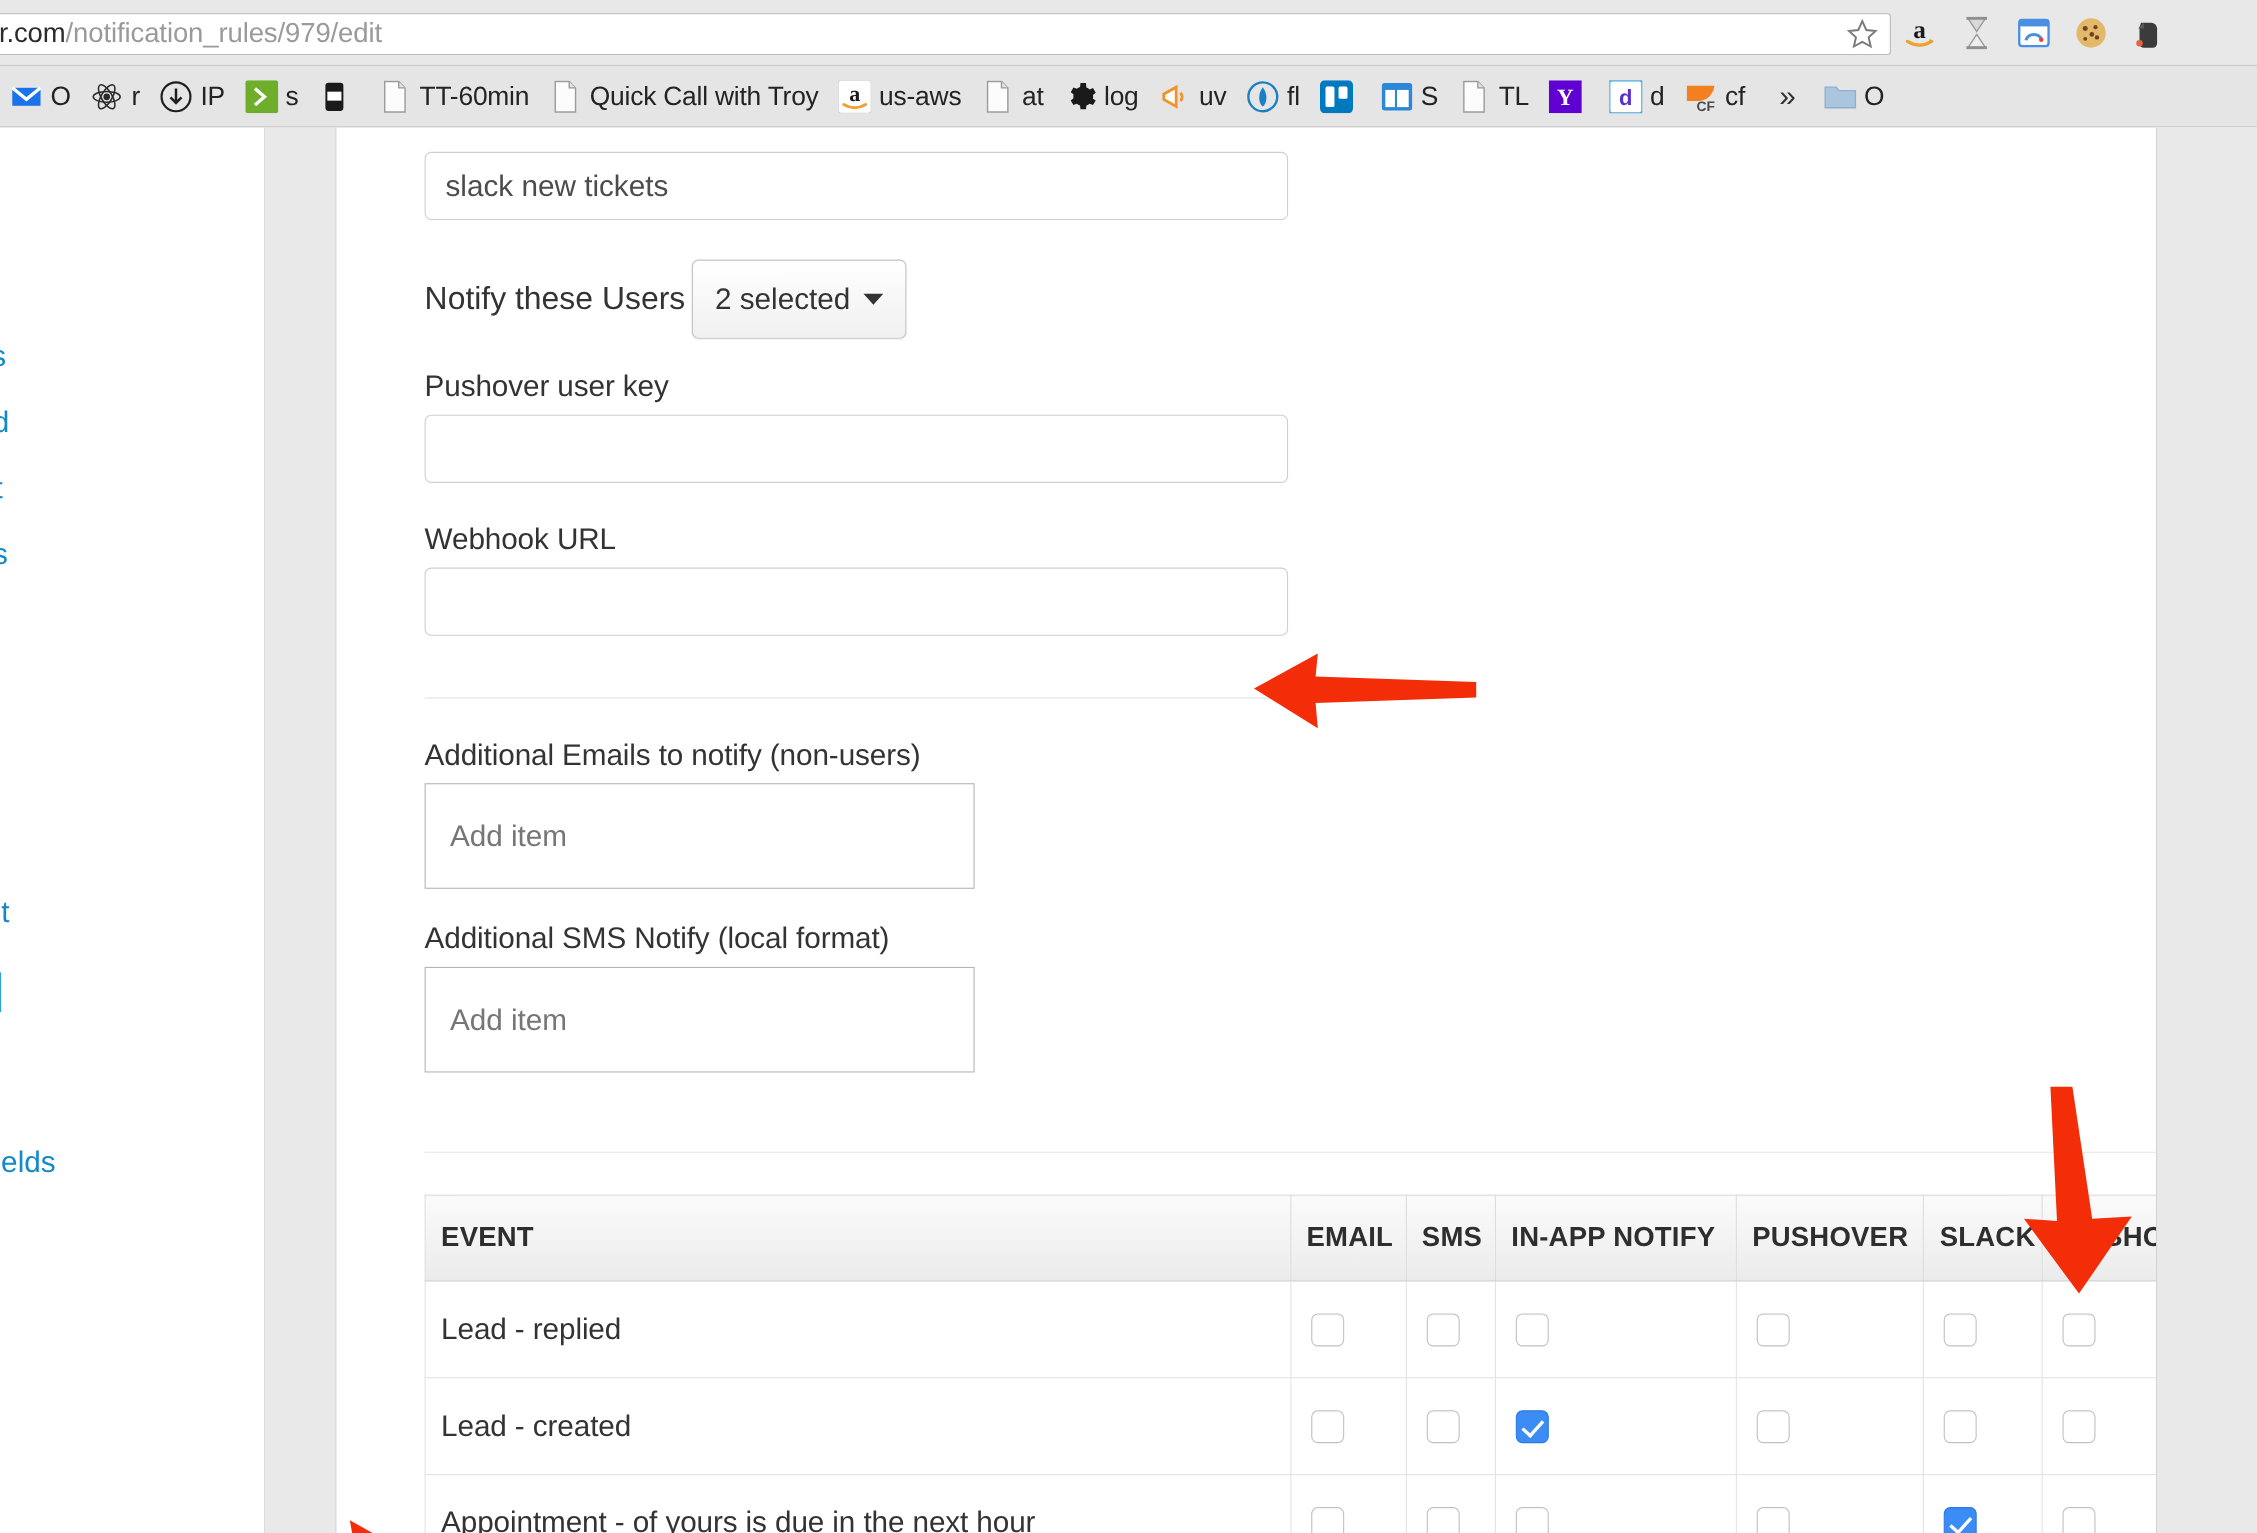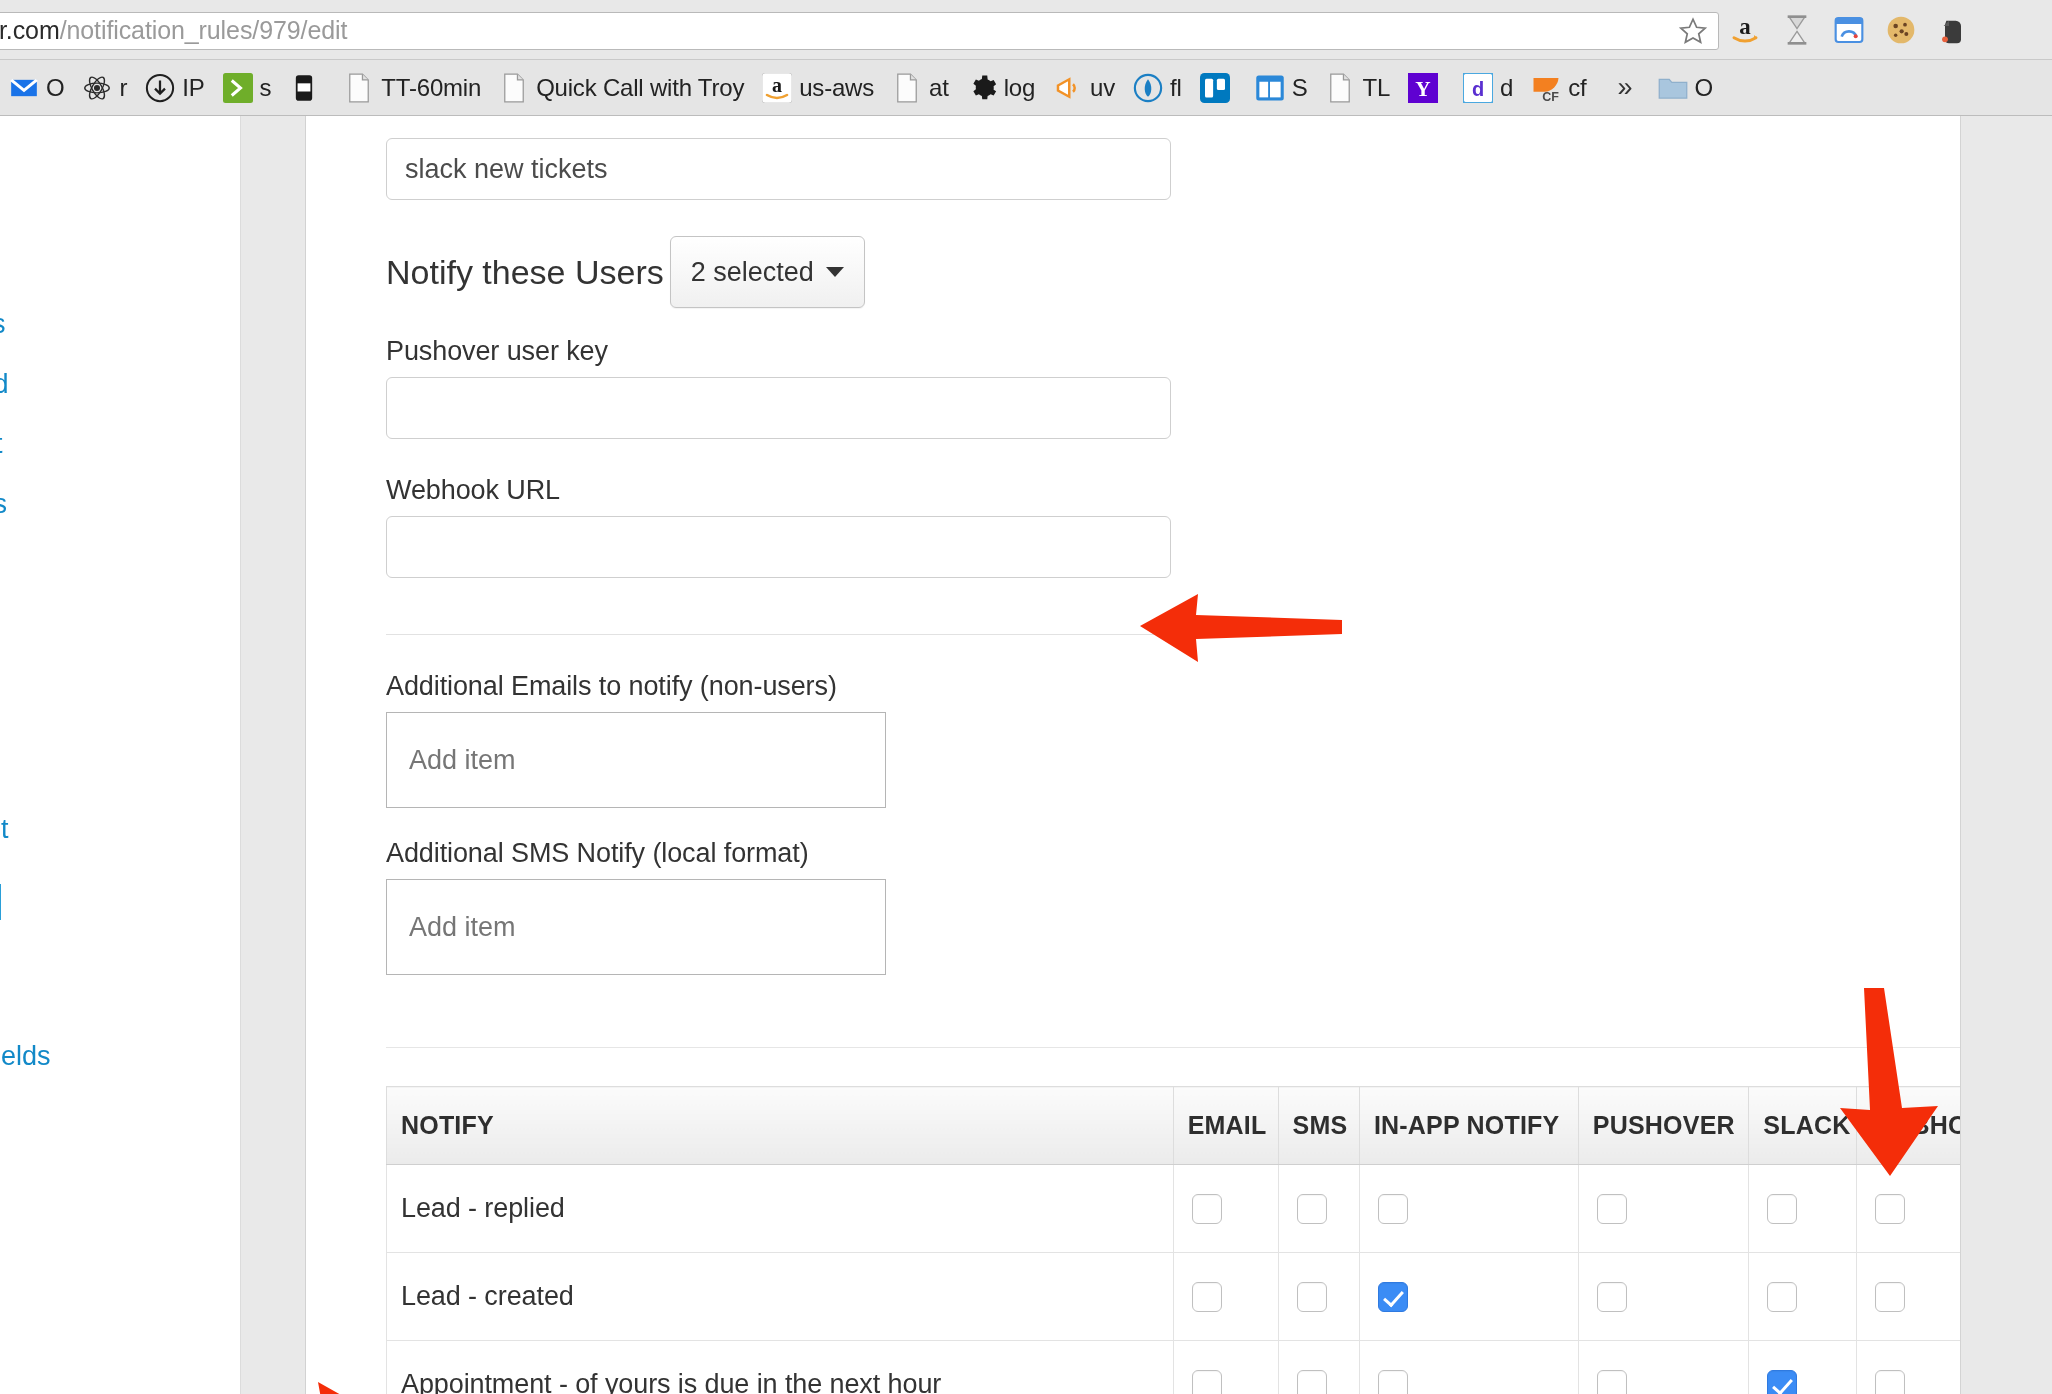--- a/index.html
+++ b/index.html
@@ -166,21 +166,21 @@
 
   #rule-name-row { padding-top: 22px; }
 
   #notify-users-row {
     display: flex;
     align-items: center;
     margin-top: 44px;
     height: 56px;
   }
   #notify-users-label {
-    font-size: 34px;
+    font-size: 29px;
     color: #333;
   }
   #users-dropdown {
     margin-left: 6px;
     height: 72px;
     min-width: 156px;
     border: 1px solid #c4c4c4;
     border-radius: 6px;
     background: linear-gradient(to bottom, #ffffff 0%, #f0f0f0 100%);
     display: flex;
@@ -621,21 +621,21 @@
             <col style="width:600px">
               <col style="width:80px">
               <col style="width:62px">
             <col style="width:167px">
               <col style="width:130px">
               <col style="width:82px">
               <col style="width:129px">
           </colgroup>
           <thead>
             <tr>
-              <th>NOTIFY</th>
+              <th>EVENT</th>
               <th>EMAIL</th>
               <th>SMS</th>
               <th>IN-APP NOTIFY</th>
               <th>PUSHOVER</th>
               <th>SLACK</th>
               <th>WEBHOOK</th>
             </tr>
           </thead>
           <tbody id="events-tbody">
               <tr>

